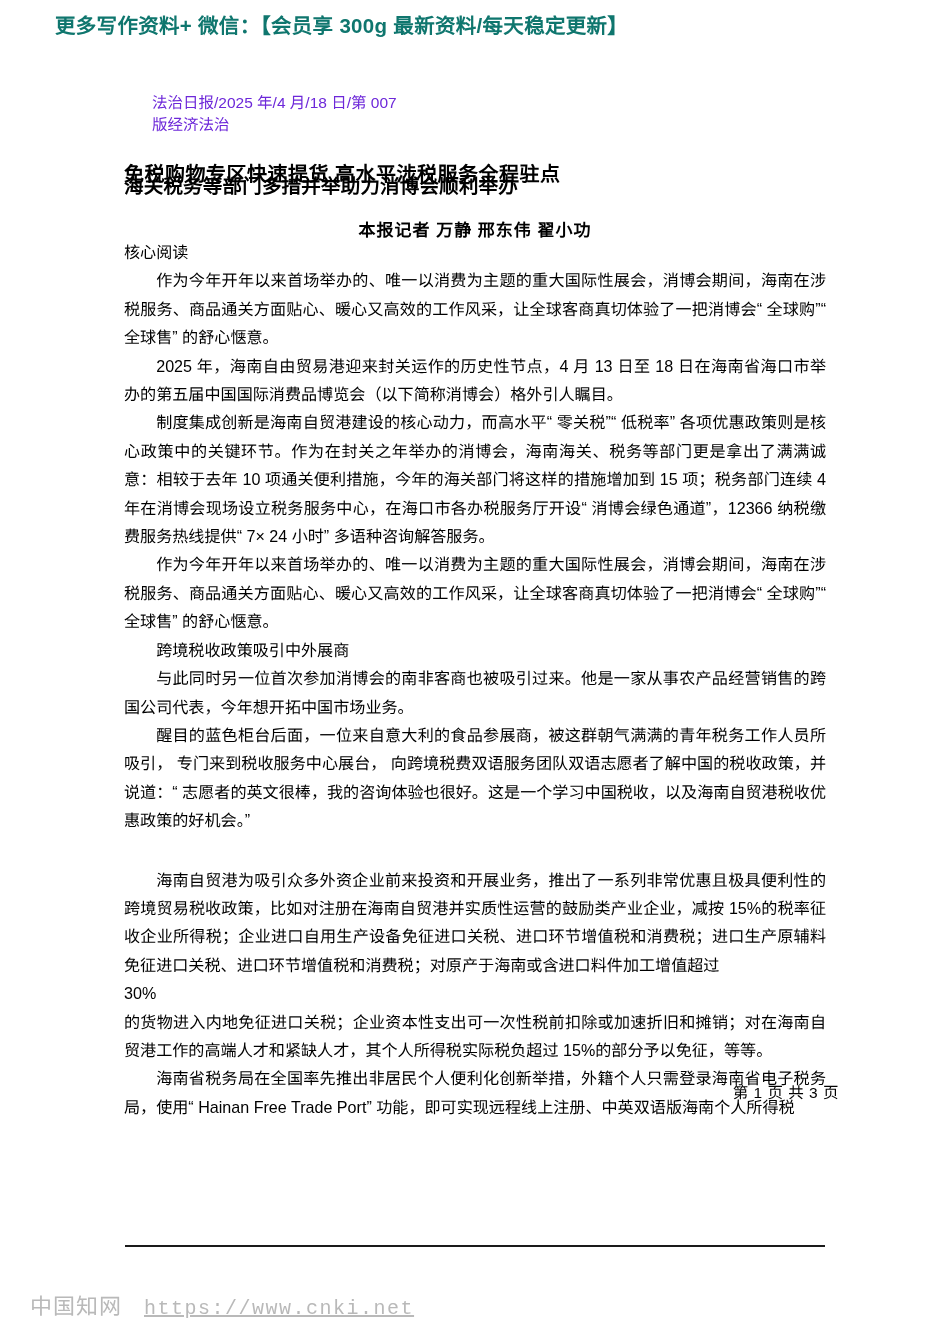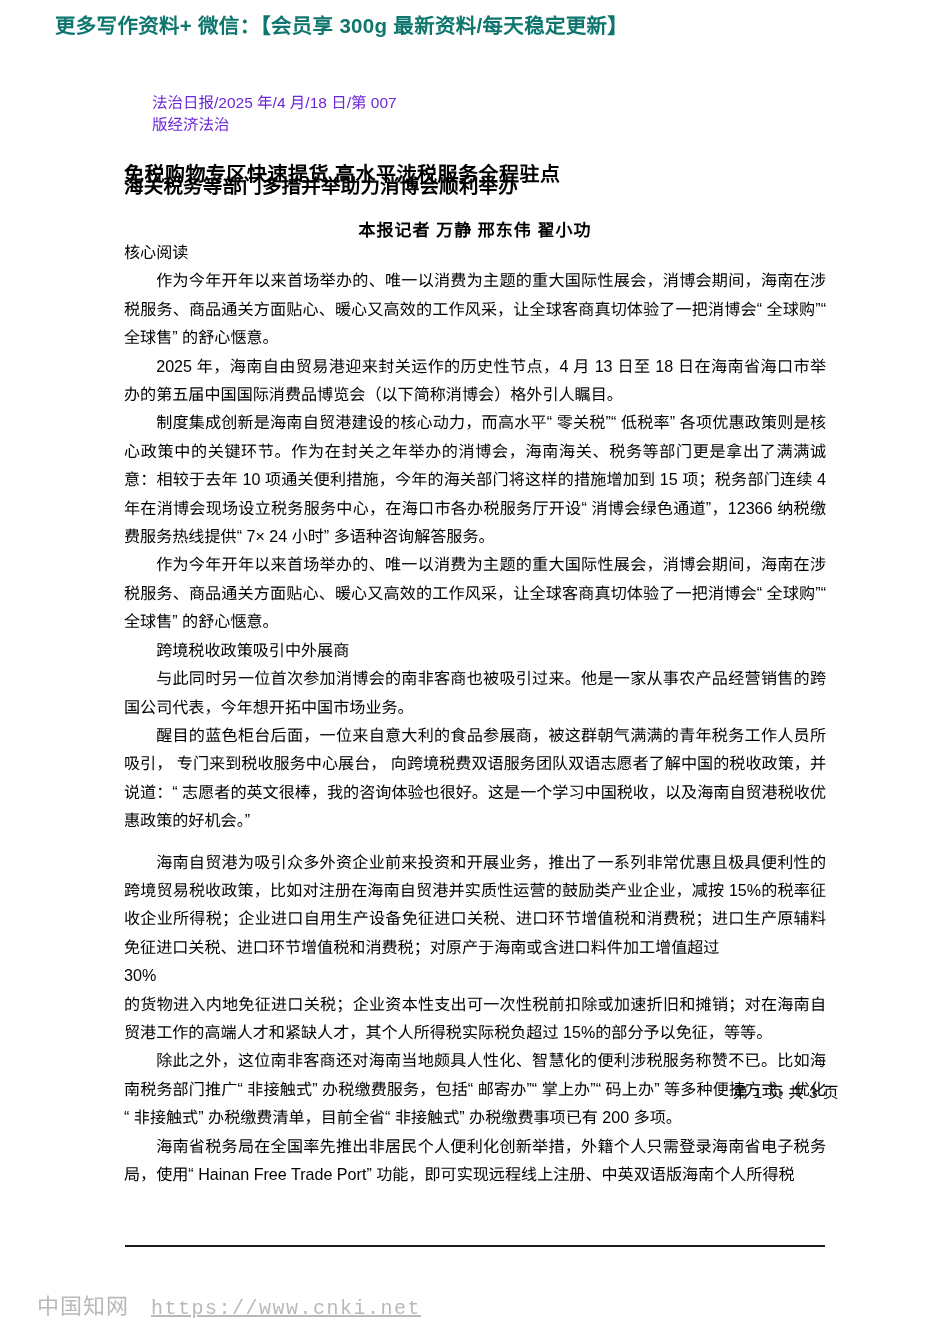--- a/index.html
+++ b/index.html
@@ -96,21 +96,21 @@
     text-justify: inter-ideograph;
   }
   .body-copy p {
     margin: 0;
     text-indent: 2em;
   }
   .body-copy p.noindent {
     text-indent: 0;
   }
   .body-copy p.gap-before {
-    margin-top: 13px;
+    margin-top: 31px;
   }
 
   .page-footer-num {
     position: absolute;
     left: 137px;
     top: 1080px;
     width: 702px;
     text-align: right;
     font-size: 15.5px;
     letter-spacing: 0.5px;
@@ -127,21 +127,20 @@
 
   
   .cnki {
     position: absolute;
     left: 30px;
     top: 1288px;
     display: flex;
     align-items: baseline;
     gap: 22px;
     color: #b9b9b9;
-    margin-left: 7px;
   }
   .cnki-name {
     font-size: 22px;
     letter-spacing: 1px;
     font-family: "Liberation Serif", "DejaVu Serif", serif;
   }
   .cnki-url {
     font-size: 20px;
     letter-spacing: 1.5px;
     font-family: "Liberation Mono", "DejaVu Sans Mono", monospace;
@@ -171,21 +170,20 @@
       <p>作为今年开年以来首场举办的、唯一以消费为主题的重大国际性展会，消博会期间，海南在涉税服务、商品通关方面贴心、暖心又高效的工作风采，让全球客商真切体验了一把消博会“ 全球购”“ 全球售” 的舒心惬意。</p>
       <p>2025 年，海南自由贸易港迎来封关运作的历史性节点，4 月 13 日至 18 日在海南省海口市举办的第五届中国国际消费品博览会（以下简称消博会）格外引人瞩目。</p>
       <p>制度集成创新是海南自贸港建设的核心动力，而高水平“ 零关税”“ 低税率” 各项优惠政策则是核心政策中的关键环节。作为在封关之年举办的消博会，海南海关、税务等部门更是拿出了满满诚意：相较于去年 10 项通关便利措施，今年的海关部门将这样的措施增加到 15 项；税务部门连续 4 年在消博会现场设立税务服务中心，在海口市各办税服务厅开设“ 消博会绿色通道”，12366 纳税缴费服务热线提供“ 7× 24 小时” 多语种咨询解答服务。</p>
       <p>作为今年开年以来首场举办的、唯一以消费为主题的重大国际性展会，消博会期间，海南在涉税服务、商品通关方面贴心、暖心又高效的工作风采，让全球客商真切体验了一把消博会“ 全球购”“ 全球售” 的舒心惬意。</p>
       <p>跨境税收政策吸引中外展商</p>
       <p>与此同时另一位首次参加消博会的南非客商也被吸引过来。他是一家从事农产品经营销售的跨国公司代表，今年想开拓中国市场业务。</p>
       <p>醒目的蓝色柜台后面，一位来自意大利的食品参展商，被这群朝气满满的青年税务工作人员所吸引， 专门来到税收服务中心展台， 向跨境税费双语服务团队双语志愿者了解中国的税收政策，并说道：“ 志愿者的英文很棒，我的咨询体验也很好。这是一个学习中国税收，以及海南自贸港税收优惠政策的好机会。”</p>
       <p class="gap-before">海南自贸港为吸引众多外资企业前来投资和开展业务，推出了一系列非常优惠且极具便利性的跨境贸易税收政策，比如对注册在海南自贸港并实质性运营的鼓励类产业企业，减按 15%的税率征收企业所得税；企业进口自用生产设备免征进口关税、进口环节增值税和消费税；进口生产原辅料免征进口关税、进口环节增值税和消费税；对原产于海南或含进口料件加工增值超过</p>
       <p class="noindent">30%</p>
       <p class="noindent">的货物进入内地免征进口关税；企业资本性支出可一次性税前扣除或加速折旧和摊销；对在海南自贸港工作的高端人才和紧缺人才，其个人所得税实际税负超过 15%的部分予以免征，等等。</p>
-      <p>除此之外，这位南非客商还对海南当地颇具人性化、智慧化的便利涉税服务称赞不已。比如海南税务部门推广“ 非接触式” 办税缴费服务，包括“ 邮寄办”“ 掌上办”“ 码上办” 等多种便捷方式，优化“ 非接触式” 办税缴费清单，目前全省“ 非接触式” 办税缴费事项已有 200 多项。</p>
       <p>海南省税务局在全国率先推出非居民个人便利化创新举措，外籍个人只需登录海南省电子税务局，使用“ Hainan Free Trade Port” 功能，即可实现远程线上注册、中英双语版海南个人所得税</p>
     </div>
 
   <div class="page-footer-num">第 1 页 共 3 页</div>
 
   <div class="footer-rule"></div>
 
   <div class="cnki" style="color: rgb(185, 185, 185);">
     <span class="cnki-name">中国知网</span>
     <span class="cnki-url">https://www.cnki.net</span>

